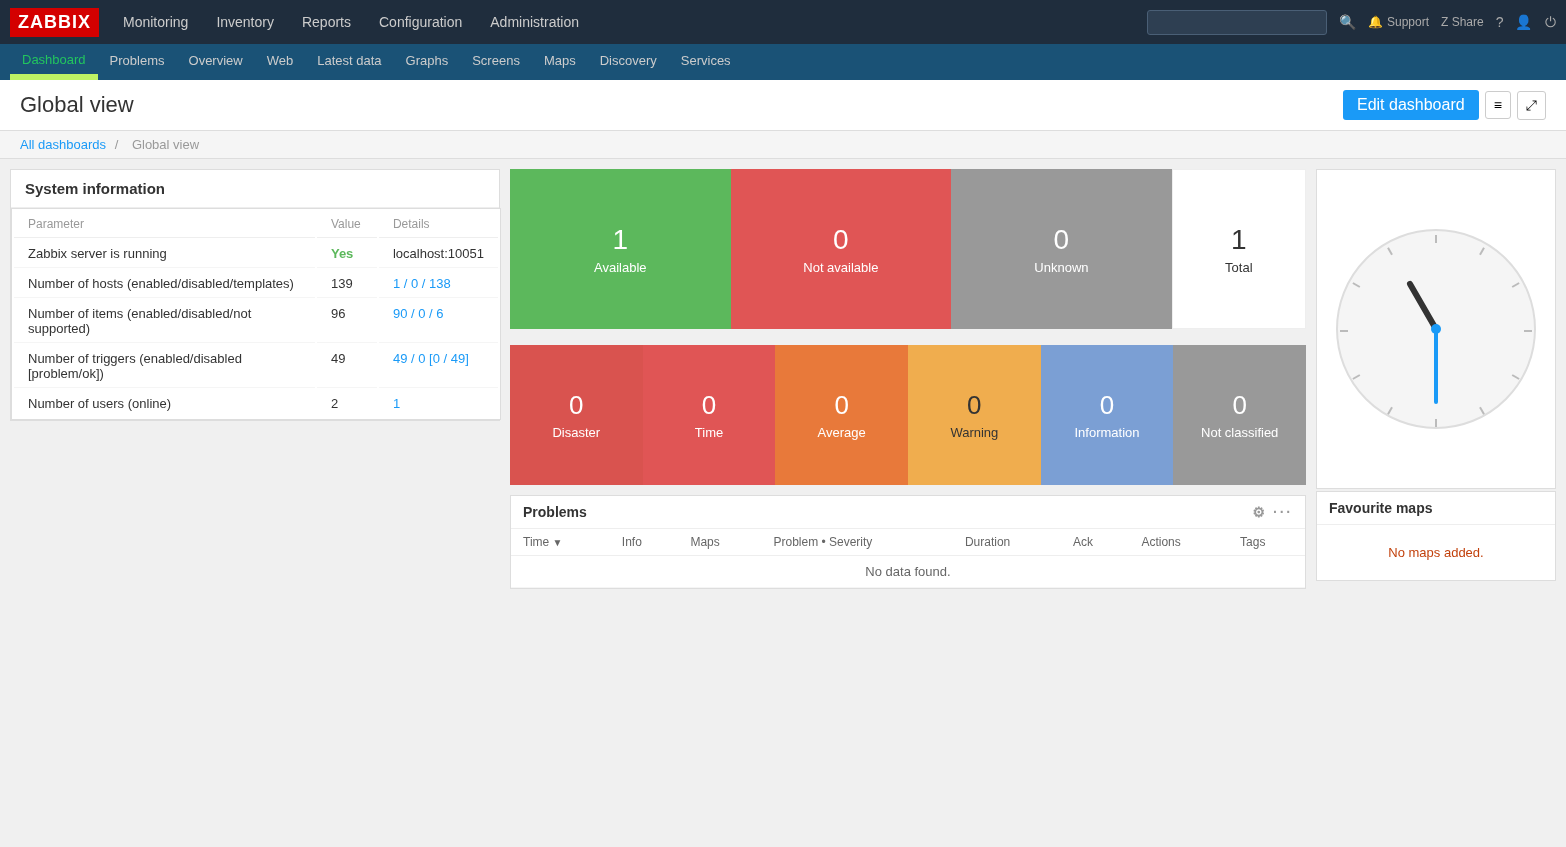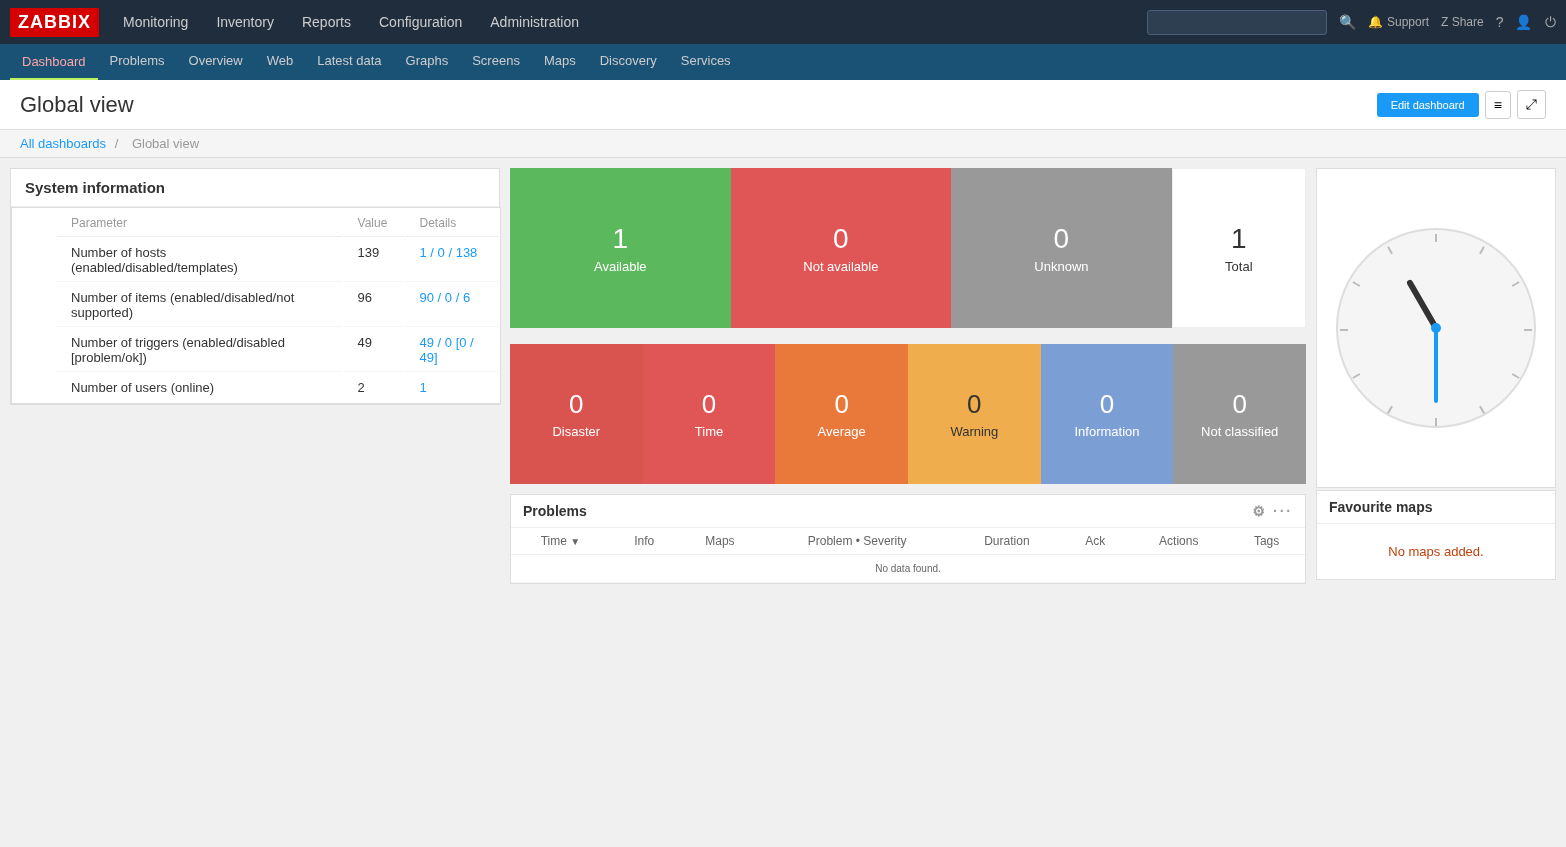--- a/index.html
+++ b/index.html
@@ -64,22 +64,22 @@
     .sub-nav a {
       color: #ccc;
       text-decoration: none;
       font-size: 13px;
       padding: 0 12px;
       display: flex;
       align-items: center;
       border-bottom: 3px solid transparent;
     }
     .sub-nav a.active {
-      color: #fca5a5;
-      border-bottom: 2px solid #bef264;
+      color: #22c55e;
+      border-bottom: 6px solid #bef264;
     }
 
     
     .page-header {
       background: #fff;
       padding: 10px 20px;
       display: flex;
       align-items: center;
       justify-content: space-between;
       border-bottom: 1px solid #ddd;
@@ -94,21 +94,21 @@
       gap: 6px;
       align-items: center;
     }
     .btn-blue {
       background: #1a9af7;
       color: #fff;
       border: none;
       padding: 6px 14px;
       border-radius: 3px;
       cursor: pointer;
-      font-size: 11px;
+      font-size: 16px;
     }
     .btn-icon {
       background: #fff;
       border: 1px solid #ccc;
       padding: 5px 8px;
       border-radius: 3px;
       cursor: pointer;
       font-size: 14px;
     }
 
@@ -122,21 +122,20 @@
     .breadcrumb a { color: #1a9af7; text-decoration: none; }
     .breadcrumb span { color: #999; margin: 0 5px; }
 
     
     .system-info {
       background: #fff;
       border: 1px solid #ddd;
       width: 490px;
       min-width: 490px;
       margin-right: 28px;
-      padding-left: 43px;
     }
     .panel-title {
       font-size: 15px;
       font-weight: bold;
       padding: 10px 14px;
       border-bottom: 1px solid #eee;
     }
     .system-info th {
       color: #999;
       font-weight: normal;
@@ -242,33 +241,33 @@
       color: #999;
     }
 
     
     .problems-table {
       width: 100%;
       border-collapse: collapse;
     }
     .problems-table th {
       padding: 6px 12px;
-      text-align: center;
+      text-align: left;
       color: #666;
       font-weight: normal;
       font-size: 12px;
       border-bottom: 1px solid #eee;
     }
     .problems-table td {
       padding: 8px 12px;
       border-bottom: 1px solid #f5f5f5;
       color: #666;
       text-align: center;
     }
-    .no-data { text-align: center; color: #999; padding: 20px; font-size: 10px; border-radius: 6px; }
+    .no-data { text-align: center; color: #999; padding: 20px; font-size: 13px; border-radius: 6px; }
 
     
     .clock-container {
       background: #fff;
       border: 1px solid #ddd;
       display: flex;
       align-items: center;
       justify-content: center;
       padding: 20px;
       min-height: 320px;
@@ -401,20 +400,25 @@
       <table class="system-info">
         <thead>
           <tr>
             <th>Parameter</th>
             <th style="width:60px;">Value</th>
             <th>Details</th>
           </tr>
         </thead>
         <tbody>
           <tr>
+            <td>Zabbix server is running</td>
+            <td class="val-green">Yes</td>
+            <td>localhost:10051</td>
+          </tr>
+          <tr>
             <td>Number of hosts (enabled/disabled/templates)</td>
             <td>139</td>
             <td class="val-blue">1 / 0 / 138</td>
           </tr>
           <tr>
             <td>Number of items (enabled/disabled/not supported)</td>
             <td>96</td>
             <td class="val-blue">90 / 0 / 6</td>
           </tr>
           <tr>

